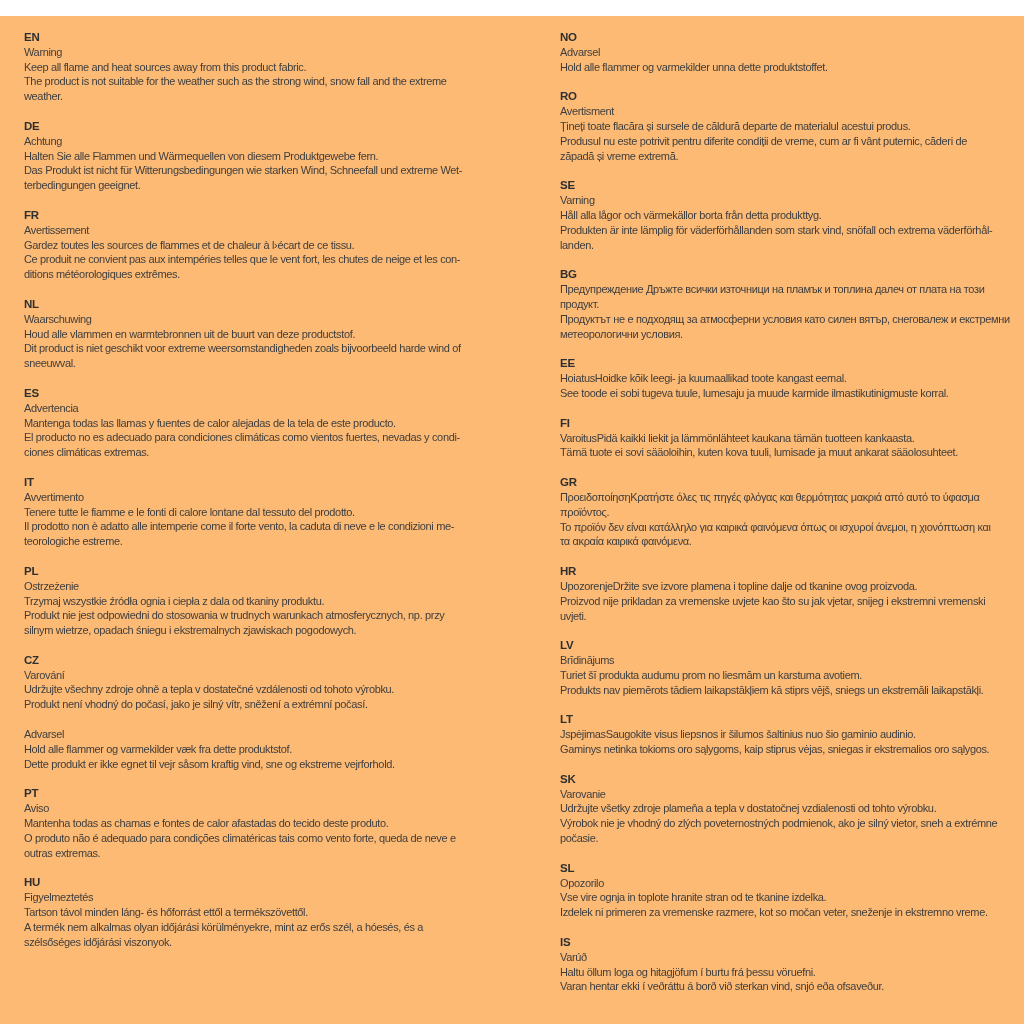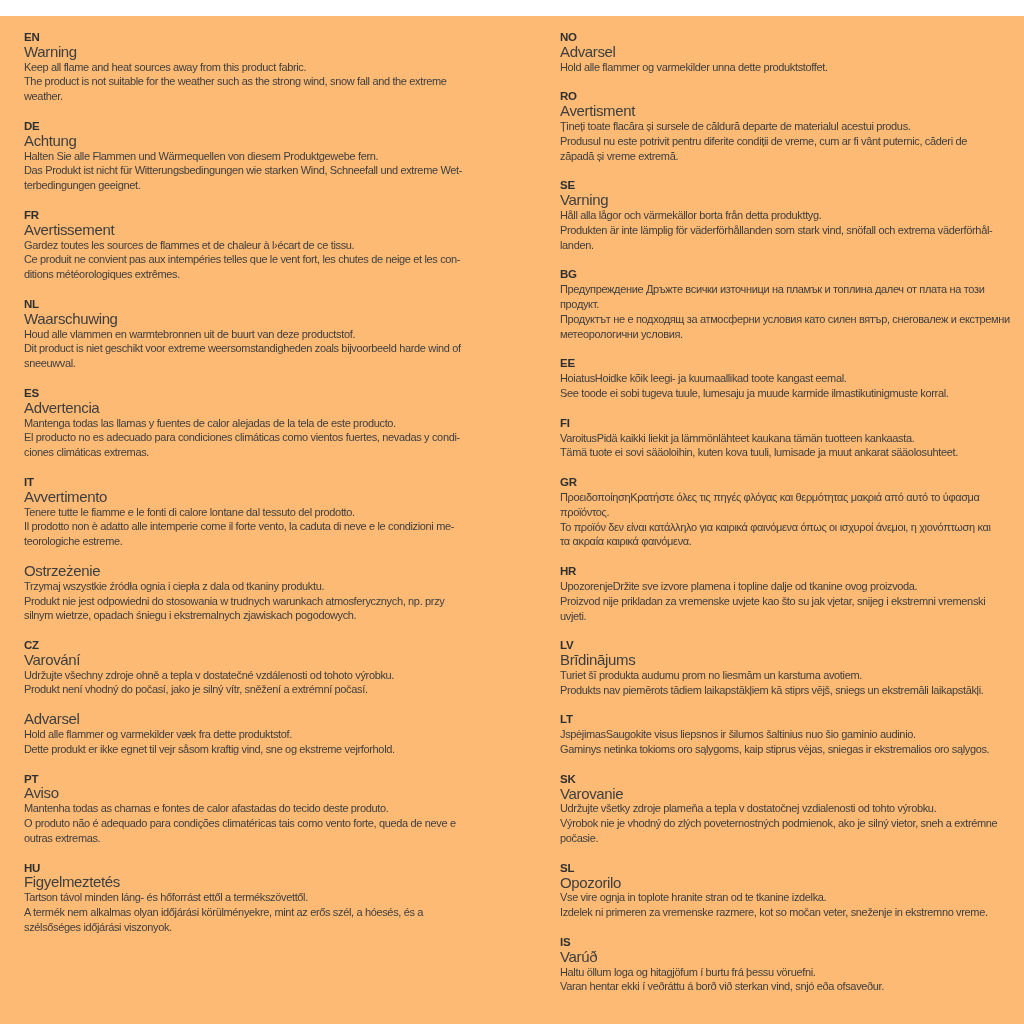--- a/index.html
+++ b/index.html
@@ -28,21 +28,21 @@
   }
   .lang-code {
     margin: 0;
     font-size: 11.5px;
     font-weight: bold;
     letter-spacing: -0.2px;
     line-height: 14.8px;
     color: #2f2f2f;
   }
   .lang-title {
-    font-size: 15px;
+    font-size: 11px;
     letter-spacing: -0.35px;
     line-height: 14.8px;
     white-space: nowrap;
   }
   .warning-line {
     font-size: 11px;
     letter-spacing: -0.35px;
     line-height: 14.8px;
     white-space: nowrap;
   }
@@ -88,20 +88,21 @@
         <div class="warning-line">ciones climáticas extremas.</div>
       </section>
       <section class="lang-section">
     <h3 class="lang-code">IT</h3>
   <div class="lang-title">Avvertimento</div>
         <div class="warning-line">Tenere tutte le fiamme e le fonti di calore lontane dal tessuto del prodotto.</div>
         <div class="warning-line">Il prodotto non è adatto alle intemperie come il forte vento, la caduta di neve e le condizioni me-</div>
         <div class="warning-line">teorologiche estreme.</div>
       </section>
       <section class="lang-section">
+    <h3 class="lang-code">PL</h3>
   <div class="lang-title">Ostrzeżenie</div>
         <div class="warning-line">Trzymaj wszystkie źródła ognia i ciepła z dala od tkaniny produktu.</div>
         <div class="warning-line">Produkt nie jest odpowiedni do stosowania w trudnych warunkach atmosferycznych, np. przy</div>
         <div class="warning-line">silnym wietrze, opadach śniegu i ekstremalnych zjawiskach pogodowych.</div>
       </section>
       <section class="lang-section">
     <h3 class="lang-code">CZ</h3>
   <div class="lang-title">Varování</div>
         <div class="warning-line">Udržujte všechny zdroje ohně a tepla v dostatečné vzdálenosti od tohoto výrobku.</div>
         <div class="warning-line">Produkt není vhodný do počasí, jako je silný vítr, sněžení a extrémní počasí.</div>

